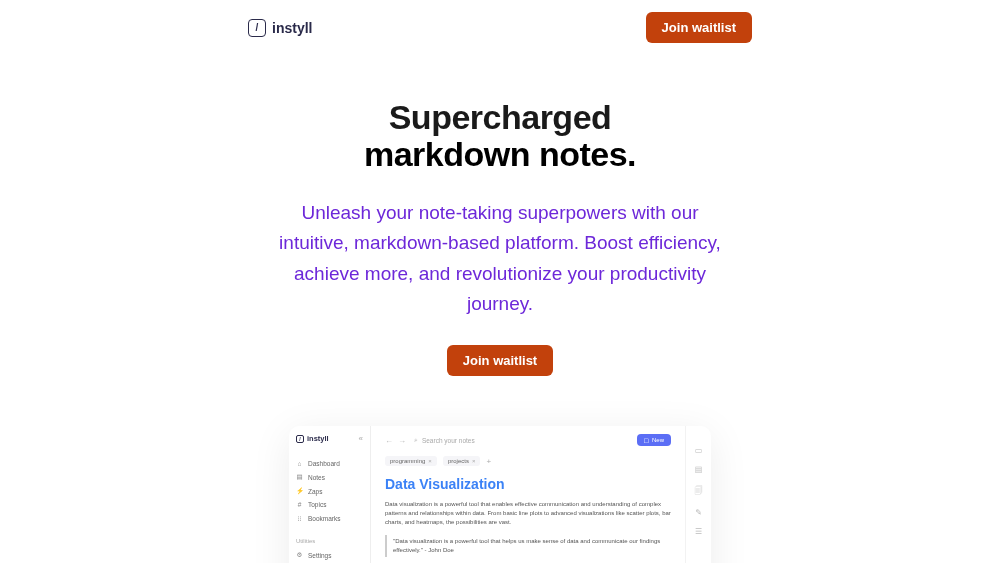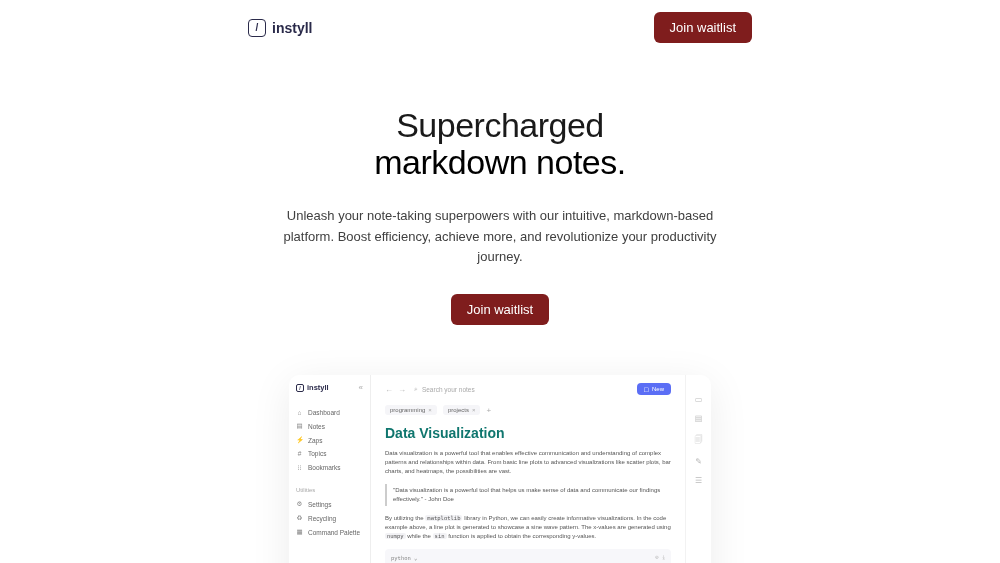--- a/index.html
+++ b/index.html
@@ -3,27 +3,27 @@
 <meta charset="utf-8">
 <style>
 * { margin: 0; padding: 0; box-sizing: border-box; }
 body { font-family: -apple-system, BlinkMacSystemFont, 'Segoe UI', sans-serif; background: #fff; color: #1a1a1a; width: 1000px; }
 .page { width: 1000px; margin: 0 auto; }
 
 
 .header { display: flex; justify-content: space-between; align-items: center; padding: 12px 248px; }
 .logo { display: flex; align-items: center; gap: 6px; font-weight: 600; font-size: 14px; color: #2a2a4a; }
 .logo-icon { width: 18px; height: 18px; border: 1.5px solid #2a2a4a; border-radius: 4px; display: flex; align-items: center; justify-content: center; font-size: 10px; font-weight: 700; }
-.btn-primary { background: #7f1d1d; color: #fff; border: none; border-radius: 6px; padding: 8px 16px; font-size: 13px; font-weight: 400; cursor: pointer; }
+.btn-primary { background: #c2410c; color: #fff; border: none; border-radius: 6px; padding: 8px 16px; font-size: 13px; font-weight: 700; cursor: pointer; }
 
 
 .hero { text-align: center; padding: 44px 20px 30px; }
-.hero h1 { font-size: 34px; font-weight: 400; line-height: 1.1; letter-spacing: -0.5px; margin-top: 8px; }
+.hero h1 { font-size: 34px; font-weight: 700; line-height: 1.1; letter-spacing: -0.5px; }
 .hero h1 .line2 { color: #000000; }
-.hero p { max-width: 460px; margin: 24px auto 0; font-size: 13px; color: #404040; line-height: 1.6; }
+.hero p { max-width: 460px; margin: 24px auto 0; font-size: 19px; color: #6d28d9; line-height: 1.6; }
 .hero-cta { margin-top: 26px; }
 
 
 .preview { width: 422px; margin: 20px auto 0; background: #fff; border-radius: 10px; box-shadow: 0 8px 40px rgba(0,0,0,0.08); display: flex; overflow: hidden; height: 273px; font-size: 7px; color: #333; }
 
 
 .side { width: 82px; border-right: 1px solid #eee; padding: 8px 7px; display: flex; flex-direction: column; }
 .side-top { display: flex; align-items: center; justify-content: space-between; margin-bottom: 14px; }
 .side-logo { display: flex; align-items: center; gap: 3px; font-weight: 700; font-size: 7.5px; color: #2a2a4a; }
 .side-logo-icon { width: 8px; height: 8px; border: 1px solid #2a2a4a; border-radius: 2px; display: flex; align-items: center; justify-content: center; font-size: 5px; }
@@ -37,21 +37,21 @@
 .content { flex: 1; padding: 8px 14px; }
 .topbar { display: flex; align-items: center; gap: 8px; margin-bottom: 10px; }
 .nav-arrows { display: flex; gap: 5px; color: #bbb; font-size: 8px; }
 .search { flex: 1; display: flex; align-items: center; gap: 4px; color: #aaa; font-size: 6.5px; }
 .search-icon { font-size: 7px; }
 .new-btn { background: #5b6ef5; color: #fff; border-radius: 4px; padding: 2.5px 7px; font-size: 6px; display: flex; align-items: center; gap: 3px; }
 .tags { display: flex; gap: 6px; margin-bottom: 10px; align-items: center; }
 .tag { background: #f5f5f8; border-radius: 3px; padding: 2px 5px; font-size: 6px; color: #666; display: flex; gap: 3px; align-items: center; }
 .tag-x { color: #aaa; }
 .tag-add { color: #aaa; font-size: 8px; }
-.doc-title { font-size: 14px; font-weight: 800; margin-bottom: 8px; color: #0f766e; }
+.doc-title { font-size: 14px; font-weight: 800; margin-bottom: 8px; color: #3b82f6; }
 .para { font-size: 6px; color: #555; line-height: 1.5; margin-bottom: 8px; }
 .quote { border-left: 2px solid #ccc; padding: 2px 6px; font-size: 6px; color: #555; margin-bottom: 8px; line-height: 1.5; }
 .para code { background: #f2f2f5; padding: 0 2px; border-radius: 2px; font-family: monospace; font-size: 5.5px; }
 .codeblock { background: #f7f7fa; border-radius: 4px; padding: 5px 6px; font-family: monospace; font-size: 5.5px; color: #666; }
 .code-head { display: flex; justify-content: space-between; align-items: center; margin-bottom: 4px; }
 .code-lang { display: flex; align-items: center; gap: 3px; color: #888; }
 .code-actions { display: flex; gap: 4px; color: #aaa; }
 .code-line { display: flex; gap: 6px; line-height: 1.6; }
 .ln { color: #bbb; width: 6px; text-align: right; }
 .kw { color: #7a5af5; }

